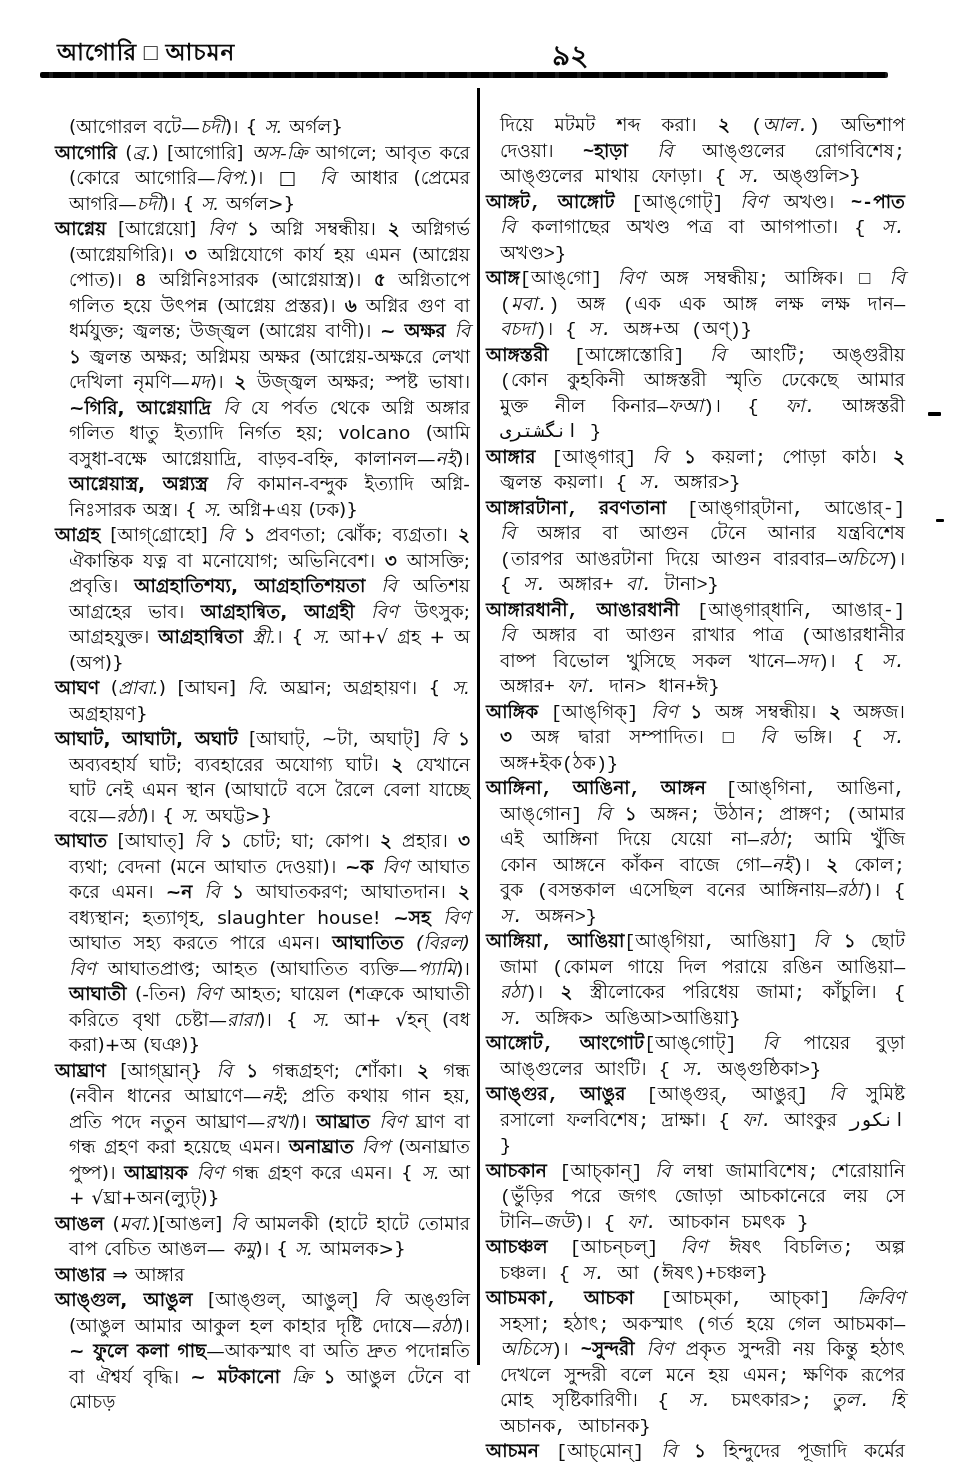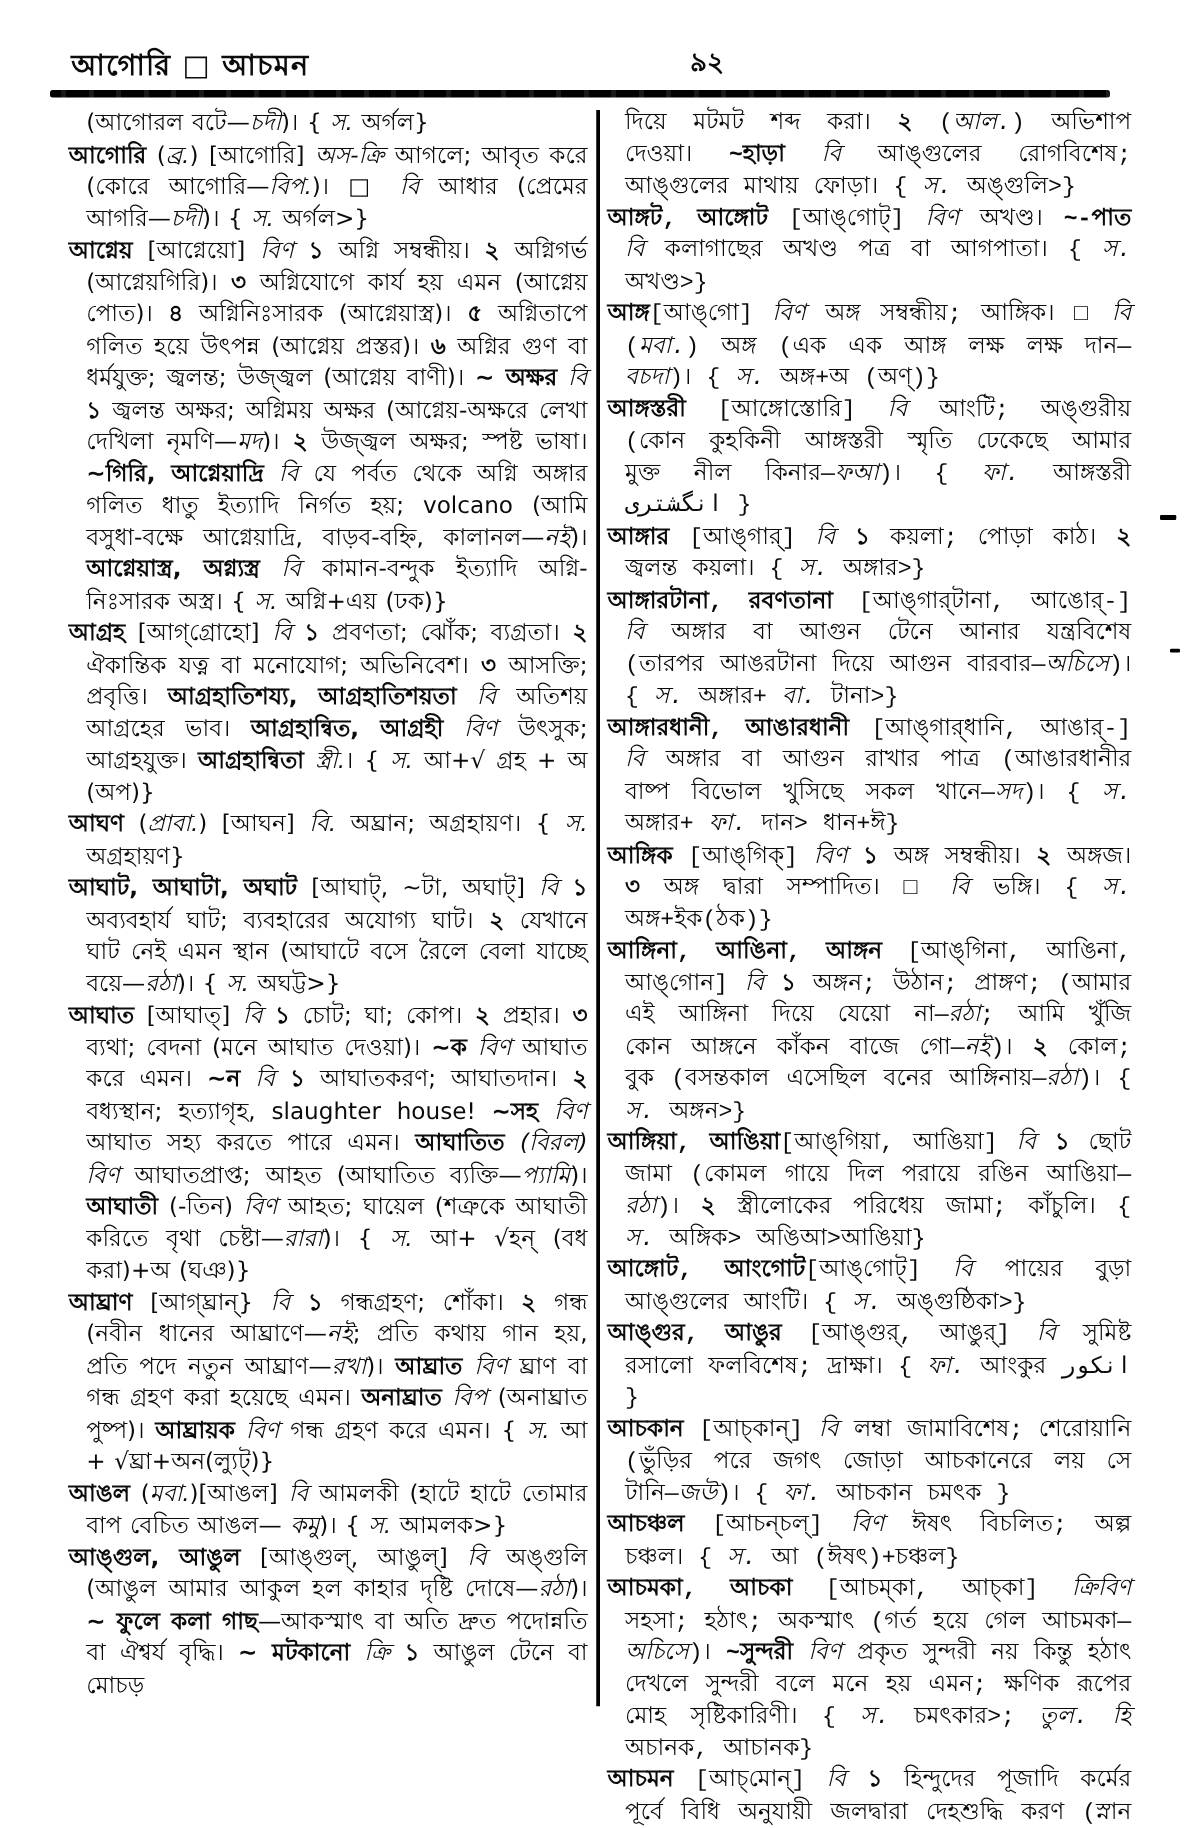--- a/index.html
+++ b/index.html
@@ -6,29 +6,29 @@
   body {
     width: 960px; height: 1462px;
     background: #ffffff;
     color: #0b0b0b;
     font-family: "DejaVu Sans", sans-serif;
     position: relative;
     overflow: hidden;
   }
   .page { position: absolute; inset: 0; }
 
-  .header { position: relative; height: 68px; }
+  .header { position: relative; height: 68px; font-family: Liberation Serif, serif; }
   .guide {
     position: absolute; left: 57px; top: 34px;
     font-size: 23px; font-weight: 700; letter-spacing: 1px;
     white-space: nowrap;
   }
   .pageno {
     position: absolute; left: 552px; top: 34px;
-    font-size: 21px; font-weight: 700;
+    font-size: 28px; font-weight: 700;
   }
   .rule {
     position: absolute; left: 40px; top: 72px;
     width: 848px; height: 6px;
     background:
       repeating-linear-gradient(90deg, #000 0 9px, #1a1a1a 9px 13px, #000 13px 22px);
     border-radius: 2px;
   }
 
   .bodywrap {
@@ -47,21 +47,21 @@
 
   .entry {
     margin: 0;
     font-size: 18.5px;
     line-height: 25.5px;
     text-align: justify;
     padding-left: 14px;
     text-indent: -14px;
     word-spacing: 1px;
   }
-  .entry.cont { text-indent: 0; }
+  .entry.cont { text-indent: 0; margin-top: 28px; }
   .b { font-weight: 700; }
   .i { font-style: italic; }
 
   .artifact {
     position: absolute; background: #000; border-radius: 1px;
   }
   .artifact.a1 { left: 928px; top: 412px; width: 13px; height: 4px; }
   .artifact.a2 { left: 936px; top: 519px; width: 8px; height: 3px; }
 </style>
 </head>
@@ -80,20 +80,21 @@
     <div class="col left" id="col-left">
         <p class="entry cont"><span>(আগোরল বটে—</span><span class="i">চদী</span><span>)। { </span><span class="i">স.</span><span> অর্গল}</span></p>
         <p class="entry"><span class="b">আগোরি</span><span> (</span><span class="i">ব্র.</span><span>) [আগোরি] </span><span class="i">অস-ক্রি</span><span> আগলে; আবৃত করে (কোরে আগোরি—</span><span class="i">বিপ.</span><span>)। □ </span><span class="i">বি</span><span> আধার (প্রেমের আগরি—</span><span class="i">চদী</span><span>)। { </span><span class="i">স.</span><span> অর্গল&gt;}</span></p>
         <p class="entry"><span class="b">আগ্নেয়</span><span> [আগ্নেয়ো] </span><span class="i">বিণ</span><span> </span><span class="b">১</span><span> অগ্নি সম্বন্ধীয়। </span><span class="b">২</span><span> অগ্নিগর্ভ (আগ্নেয়গিরি)। </span><span class="b">৩</span><span> অগ্নিযোগে কার্য হয় এমন (আগ্নেয় পোত)। </span><span class="b">৪</span><span> অগ্নিনিঃসারক (আগ্নেয়াস্ত্র)। </span><span class="b">৫</span><span> অগ্নিতাপে গলিত হয়ে উৎপন্ন (আগ্নেয় প্রস্তর)। </span><span class="b">৬</span><span> অগ্নির গুণ বা ধর্মযুক্ত; জ্বলন্ত; উজ্জ্বল (আগ্নেয় বাণী)। </span><span class="b">~ অক্ষর</span><span> </span><span class="i">বি</span><span> </span><span class="b">১</span><span> জ্বলন্ত অক্ষর; অগ্নিময় অক্ষর (আগ্নেয়-অক্ষরে লেখা দেখিলা নৃমণি—</span><span class="i">মদ</span><span>)। </span><span class="b">২</span><span> উজ্জ্বল অক্ষর; স্পষ্ট ভাষা। </span><span class="b">~গিরি, আগ্নেয়াদ্রি</span><span> </span><span class="i">বি</span><span> যে পর্বত থেকে অগ্নি অঙ্গার গলিত ধাতু ইত্যাদি নির্গত হয়; volcano (আমি বসুধা-বক্ষে আগ্নেয়াদ্রি, বাড়ব-বহ্নি, কালানল—</span><span class="i">নই</span><span>)। </span><span class="b">আগ্নেয়াস্ত্র, অগ্ন্যস্ত্র</span><span> </span><span class="i">বি</span><span> কামান-বন্দুক ইত্যাদি অগ্নি-নিঃসারক অস্ত্র। { </span><span class="i">স.</span><span> অগ্নি+এয় (ঢক)}</span></p>
         <p class="entry"><span class="b">আগ্রহ</span><span> [আগ্‌গ্রোহো] </span><span class="i">বি</span><span> </span><span class="b">১</span><span> প্রবণতা; ঝোঁক; ব্যগ্রতা। </span><span class="b">২</span><span> ঐকান্তিক যত্ন বা মনোযোগ; অভিনিবেশ। </span><span class="b">৩</span><span> আসক্তি; প্রবৃত্তি। </span><span class="b">আগ্রহাতিশয্য, আগ্রহাতিশয়তা</span><span> </span><span class="i">বি</span><span> অতিশয় আগ্রহের ভাব। </span><span class="b">আগ্রহান্বিত, আগ্রহী</span><span> </span><span class="i">বিণ</span><span> উৎসুক; আগ্রহযুক্ত। </span><span class="b">আগ্রহান্বিতা</span><span> </span><span class="i">স্ত্রী.</span><span>। { </span><span class="i">স.</span><span> আ+√ গ্রহ + অ (অপ)}</span></p>
         <p class="entry"><span class="b">আঘণ</span><span> (</span><span class="i">প্রাবা.</span><span>) [আঘন] </span><span class="i">বি.</span><span> অঘ্রান; অগ্রহায়ণ। { </span><span class="i">স.</span><span> অগ্রহায়ণ}</span></p>
         <p class="entry"><span class="b">আঘাট, আঘাটা, অঘাট</span><span> [আঘাট্, ~টা, অঘাট্] </span><span class="i">বি</span><span> </span><span class="b">১</span><span> অব্যবহার্য ঘাট; ব্যবহারের অযোগ্য ঘাট। </span><span class="b">২</span><span> যেখানে ঘাট নেই এমন স্থান (আঘাটে বসে রৈলে বেলা যাচ্ছে বয়ে—</span><span class="i">রঠা</span><span>)। { </span><span class="i">স.</span><span> অঘট্ট&gt;}</span></p>
         <p class="entry"><span class="b">আঘাত</span><span> [আঘাত্] </span><span class="i">বি</span><span> </span><span class="b">১</span><span> চোট; ঘা; কোপ। </span><span class="b">২</span><span> প্রহার। </span><span class="b">৩</span><span> ব্যথা; বেদনা (মনে আঘাত দেওয়া)। </span><span class="b">~ক</span><span> </span><span class="i">বিণ</span><span> আঘাত করে এমন। </span><span class="b">~ন</span><span> </span><span class="i">বি</span><span> </span><span class="b">১</span><span> আঘাতকরণ; আঘাতদান। </span><span class="b">২</span><span> বধ্যস্থান; হত্যাগৃহ, slaughter house! </span><span class="b">~সহ</span><span> </span><span class="i">বিণ</span><span> আঘাত সহ্য করতে পারে এমন। </span><span class="b">আঘাতিত</span><span> </span><span class="i">(বিরল)</span><span> </span><span class="i">বিণ</span><span> আঘাতপ্রাপ্ত; আহত (আঘাতিত ব্যক্তি—</span><span class="i">প্যামি</span><span>)। </span><span class="b">আঘাতী</span><span> (-তিন) </span><span class="i">বিণ</span><span> আহত; ঘায়েল (শত্রুকে আঘাতী করিতে বৃথা চেষ্টা—</span><span class="i">রারা</span><span>)। { </span><span class="i">স.</span><span>  আ+ √হন্ (বধ করা)+অ (ঘঞ)}</span></p>
         <p class="entry"><span class="b">আঘ্রাণ</span><span> [আগ্‌ঘ্রান্} </span><span class="i">বি</span><span> </span><span class="b">১</span><span> গন্ধগ্রহণ; শোঁকা। </span><span class="b">২</span><span> গন্ধ (নবীন ধানের আঘ্রাণে—</span><span class="i">নই</span><span>; প্রতি কথায় গান হয়, প্রতি পদে নতুন আঘ্রাণ—</span><span class="i">রখা</span><span>)। </span><span class="b">আঘ্রাত</span><span> </span><span class="i">বিণ</span><span> ঘ্রাণ বা গন্ধ গ্রহণ করা হয়েছে এমন। </span><span class="b">অনাঘ্রাত</span><span> </span><span class="i">বিপ</span><span> (অনাঘ্রাত পুষ্প)। </span><span class="b">আঘ্রায়ক</span><span> </span><span class="i">বিণ</span><span>  গন্ধ গ্রহণ করে এমন। { </span><span class="i">স.</span><span> আ + √ঘ্রা+অন(ল্যুট্)}</span></p>
         <p class="entry"><span class="b">আঙল</span><span> (</span><span class="i">মবা.</span><span>)[আঙল] </span><span class="i">বি</span><span> আমলকী (হাটে হাটে তোমার বাপ বেচিত আঙল— </span><span class="i">কমু</span><span>)। { </span><span class="i">স.</span><span> আমলক&gt;}</span></p>
+        <p class="entry"><span class="b">আঙার</span><span> ⇒ আঙ্গার</span></p>
         <p class="entry"><span class="b">আঙ্গুল, আঙুল</span><span> [আঙ্‌গুল্, আঙুল্] </span><span class="i">বি</span><span> অঙ্গুলি (আঙুল আমার আকুল হল কাহার দৃষ্টি দোষে—</span><span class="i">রঠা</span><span>)। </span><span class="b">~ ফুলে কলা গাছ</span><span>—আকস্মাৎ বা অতি দ্রুত পদোন্নতি বা ঐশ্বর্য বৃদ্ধি। </span><span class="b">~ মটকানো</span><span> </span><span class="i">ক্রি</span><span> </span><span class="b">১</span><span> আঙুল টেনে বা মোচড়</span></p>
       </div>
     <div class="divider"></div>
     <div class="col right" id="col-right">
         <p class="entry cont"><span>দিয়ে মটমট শব্দ করা। </span><span class="b">২</span><span> (</span><span class="i">আল.</span><span>) অভিশাপ দেওয়া। </span><span class="b">~হাড়া</span><span> </span><span class="i">বি</span><span> আঙ্গুলের রোগবিশেষ; আঙ্গুলের মাথায় ফোড়া। { </span><span class="i">স.</span><span> অঙ্গুলি&gt;}</span></p>
         <p class="entry"><span class="b">আঙ্গট, আঙ্গোট</span><span> [আঙ্‌গোট্] </span><span class="i">বিণ</span><span>  অখণ্ড। </span><span class="b">~-পাত</span><span> </span><span class="i">বি</span><span> কলাগাছের অখণ্ড পত্র বা আগপাতা। { </span><span class="i">স.</span><span> অখণ্ড&gt;}</span></p>
         <p class="entry"><span class="b">আঙ্গ</span><span>[আঙ্‌গো] </span><span class="i">বিণ</span><span> অঙ্গ সম্বন্ধীয়; আঙ্গিক। □ </span><span class="i">বি</span><span> (</span><span class="i">মবা.</span><span>) অঙ্গ (এক এক আঙ্গ লক্ষ লক্ষ দান—</span><span class="i">বচদা</span><span>)। { </span><span class="i">স.</span><span> অঙ্গ+অ (অণ্)}</span></p>
         <p class="entry"><span class="b">আঙ্গস্তরী</span><span> [আঙ্গোস্তোরি] </span><span class="i">বি</span><span> আংটি; অঙ্গুরীয় (কোন কুহকিনী আঙ্গস্তরী স্মৃতি ঢেকেছে আমার মুক্ত নীল কিনার—</span><span class="i">ফআ</span><span>)। { </span><span class="i">ফা.</span><span> আঙ্গস্তরী  انگشتری   }</span></p>
         <p class="entry"><span class="b">আঙ্গার</span><span> [আঙ্‌গার্] </span><span class="i">বি</span><span> </span><span class="b">১</span><span> কয়লা; পোড়া কাঠ। </span><span class="b">২</span><span> জ্বলন্ত কয়লা। { </span><span class="i">স.</span><span> অঙ্গার&gt;}</span></p>
         <p class="entry"><span class="b">আঙ্গারটানা, রবণতানা</span><span> [আঙ্‌গার্‌টানা, আঙোর্-] </span><span class="i">বি</span><span> অঙ্গার বা আগুন টেনে আনার যন্ত্রবিশেষ (তারপর আঙরটানা দিয়ে আগুন বারবার—</span><span class="i">অচিসে</span><span>)। { </span><span class="i">স.</span><span> অঙ্গার+ </span><span class="i">বা.</span><span> টানা&gt;}</span></p>

